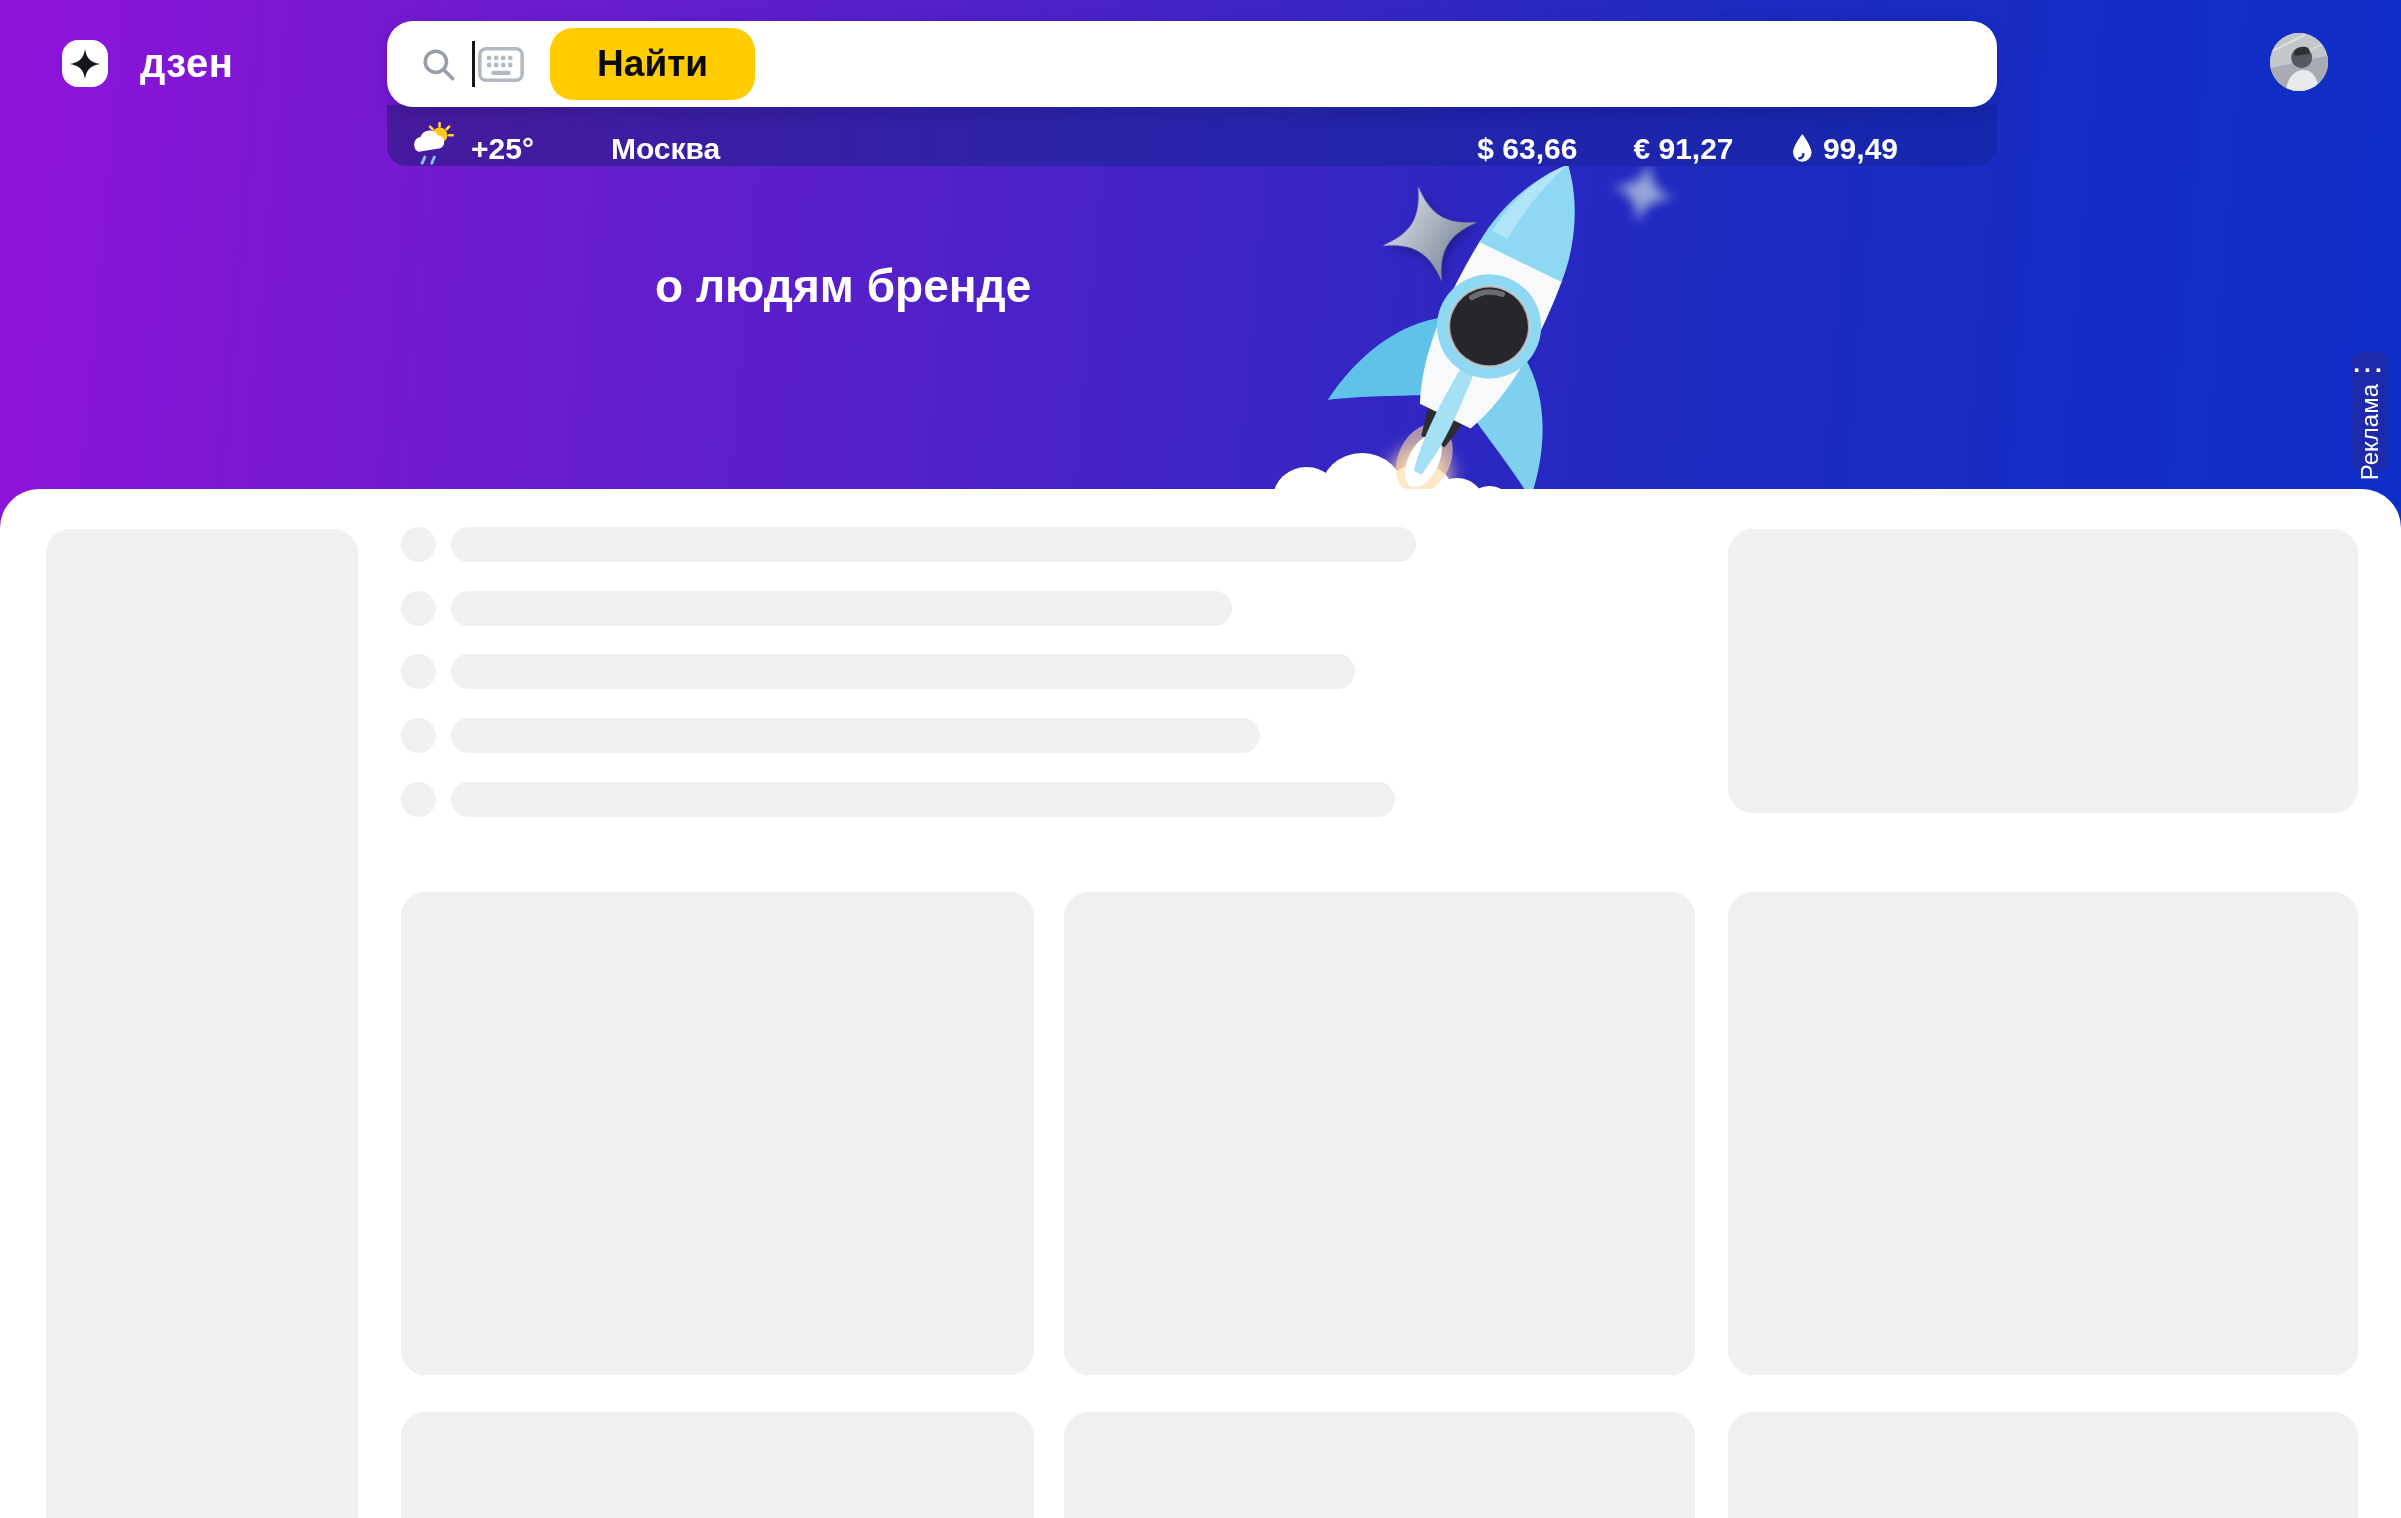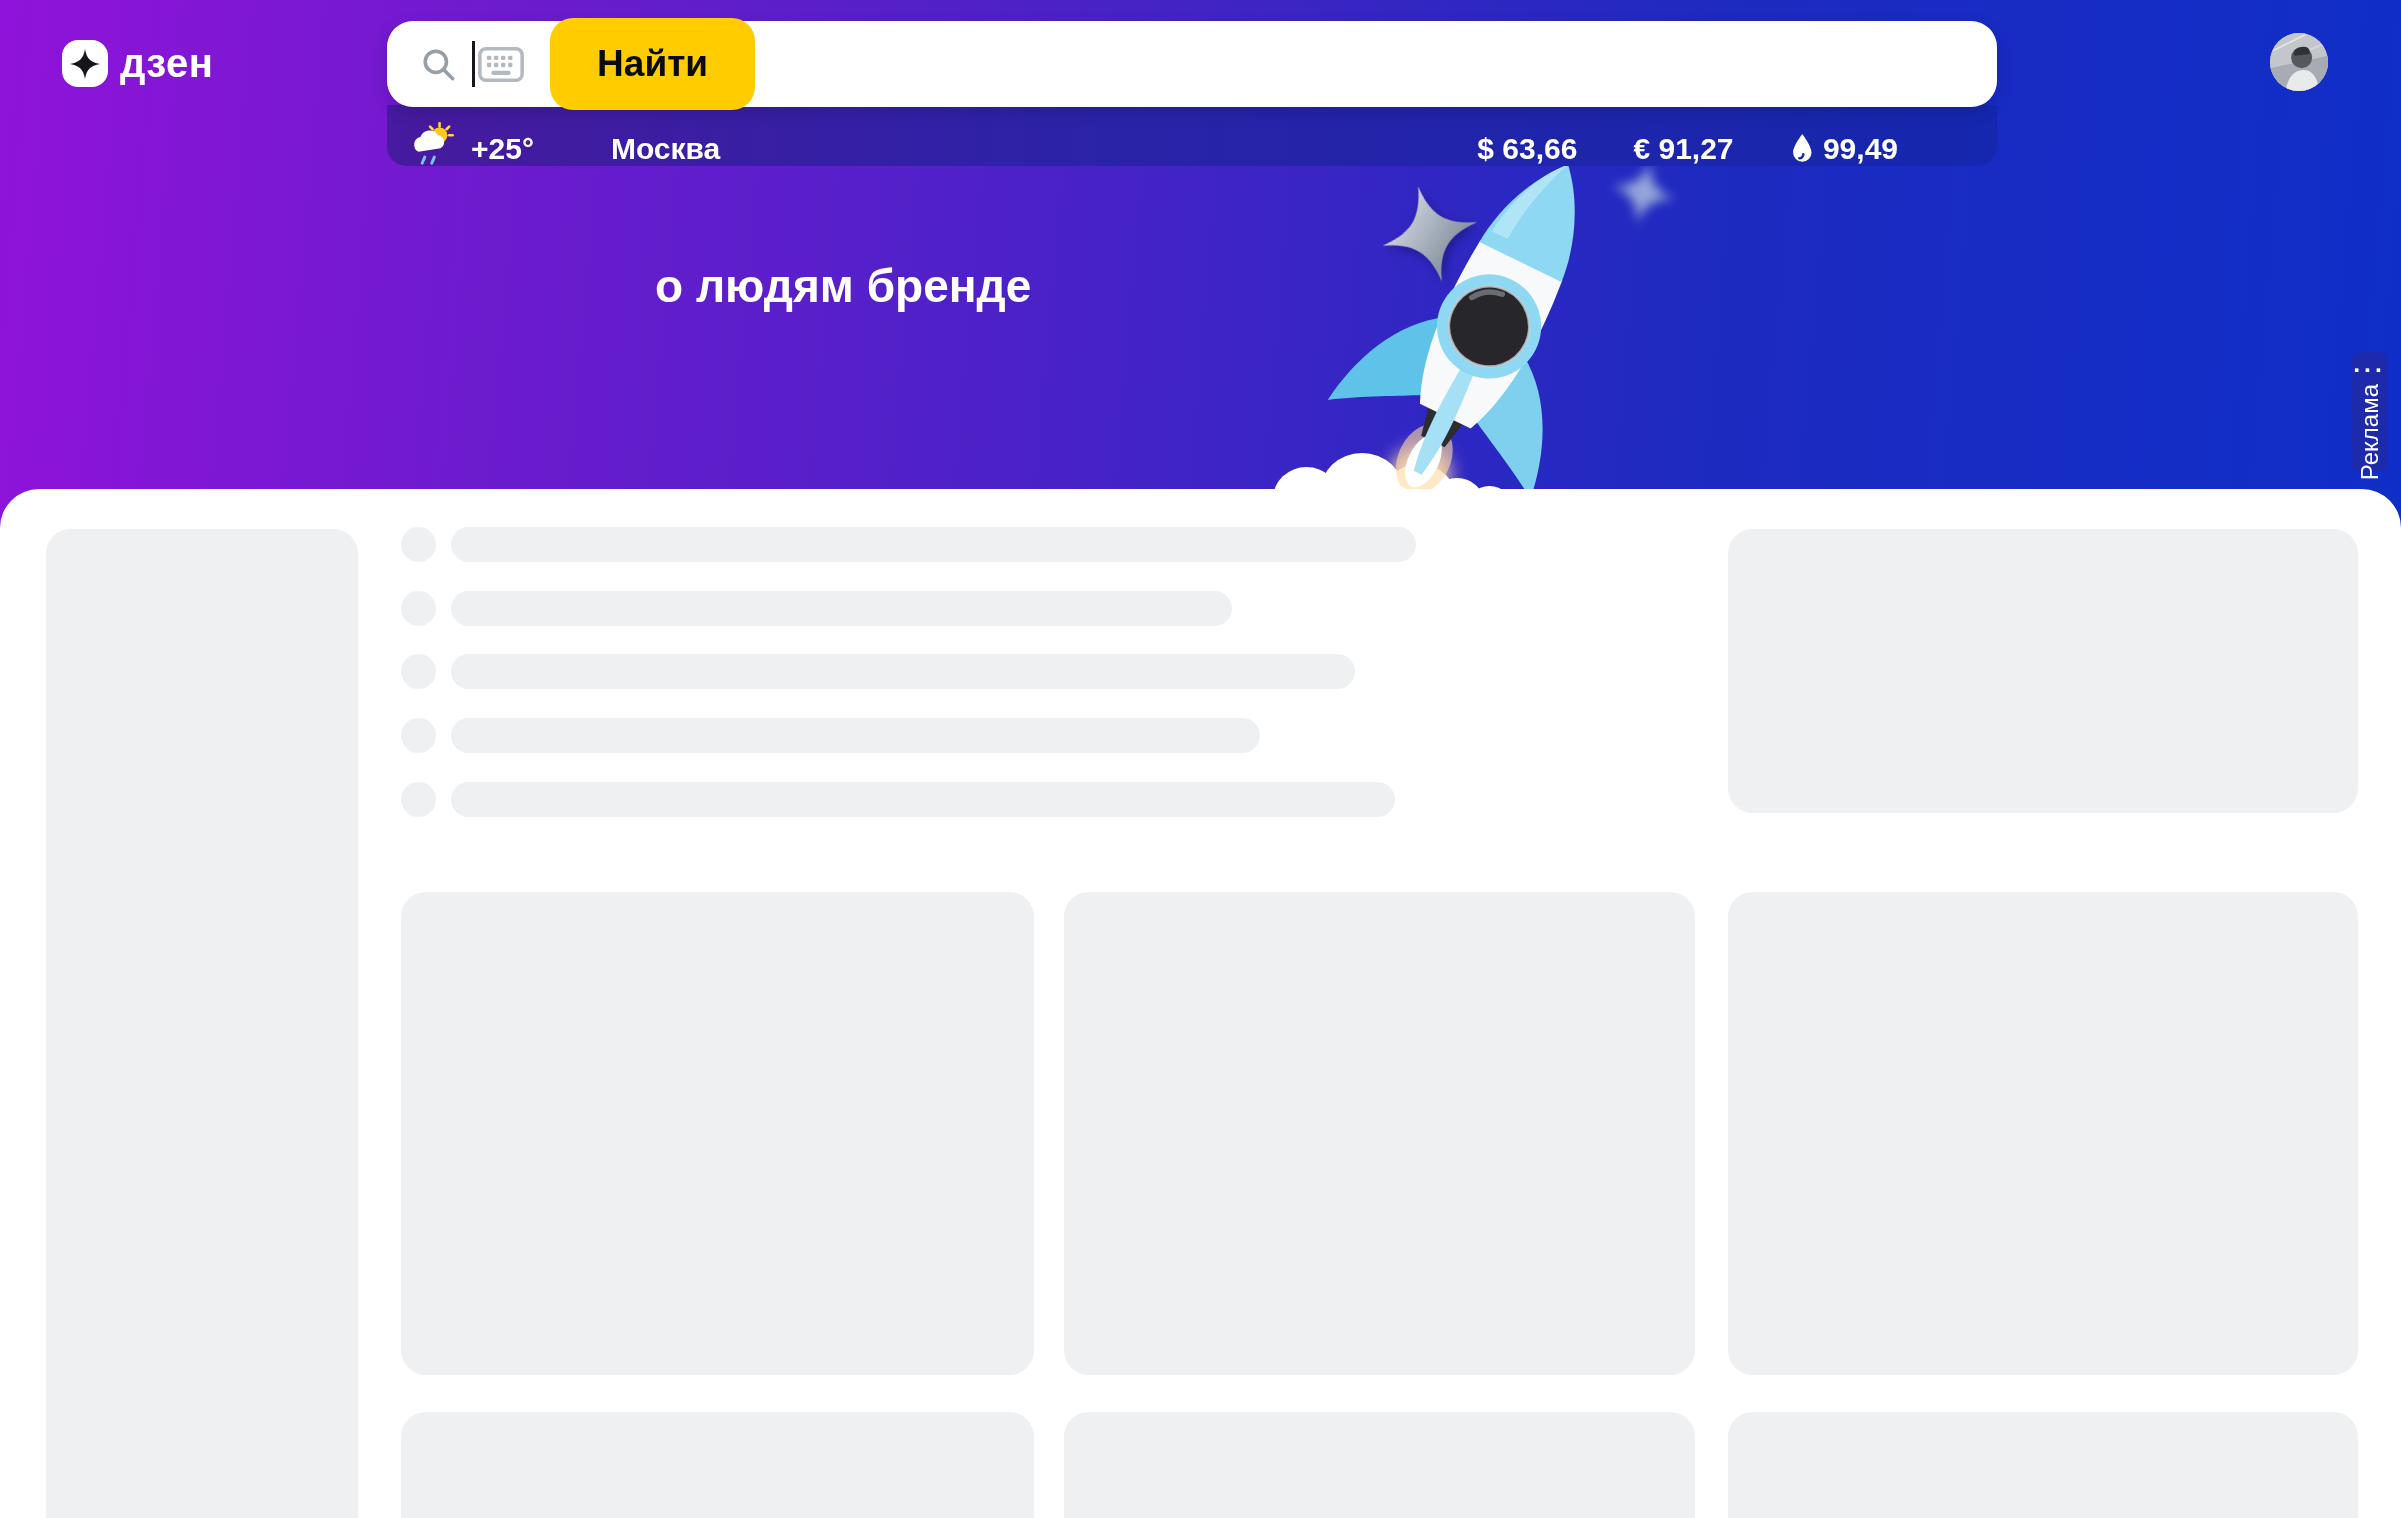--- a/index.html
+++ b/index.html
@@ -6,38 +6,38 @@
   * { margin:0; padding:0; box-sizing:border-box; }
   html,body { width:2401px; height:1519px; overflow:hidden; }
   body { font-family:"Liberation Sans","DejaVu Sans",sans-serif; }
 
   #app {
     position:relative; width:2401px; height:1519px; overflow:hidden;
     background:linear-gradient(95deg,#9013da 0%,#6d1bce 20%,#4423c6 46%,#1e2ac0 68%,#0d2fc9 100%);
   }
 
   
-  .logo { position:absolute; left:62px; top:40px; display:flex; align-items:center; gap:12px; z-index:5; cursor:pointer; }
+  .logo { position:absolute; left:62px; top:40px; display:flex; align-items:center; gap:32px; z-index:5; cursor:pointer; }
   .logo-badge { width:46px; height:47px; background:#fff; border-radius:16px; display:flex; align-items:center; justify-content:center; }
   .logo-badge svg { width:32px; height:32px; }
   .logo-text { color:#fff; font-size:40px; font-weight:600; letter-spacing:0.4px; }
 
   
   .searchbar {
     position:absolute; left:387px; top:21px; width:1610px; height:86px;
     background:#fff; border-radius:26px; display:flex; align-items:center;
     padding:0 8.8px 0 32px; z-index:6; box-shadow:0 5.3px 16px rgba(10,10,60,.18);
   }
   .search-icon { display:flex; margin-right:14px; }
   .caret { width:2.6px; height:46px; background:#15161a; margin-right:3.5px; }
   .search-input { flex:1; height:100%; border:none; outline:none; background:transparent; font-size:35px; color:#21242a; font-family:inherit; }
   .search-input::placeholder { color:#9aa1a9; opacity:1; }
   .kbd-icon { display:flex; margin-right:26px; cursor:pointer; }
   .btn-find {
-    height:92px; padding:0 47px; background:#ffcc00; border:none; border-radius:23px;
+    height:72px; padding:0 47px; background:#ffcc00; border:none; border-radius:23px;
     font-size:37px; font-weight:700; color:#0b0b0b; font-family:inherit; cursor:pointer;
   }
 
   
   .infobar {
     position:absolute; left:387px; top:105px; width:1610px; height:61px; z-index:4;
     background:linear-gradient(90deg,#471a9e 0%,#2a23a8 45%,#1427ae 100%);
     border-radius:0 0 19.3px 19.3px; display:flex; align-items:flex-end;
     color:#fff; font-size:30px; font-weight:700; padding:0 30px 0 23px;
   }

